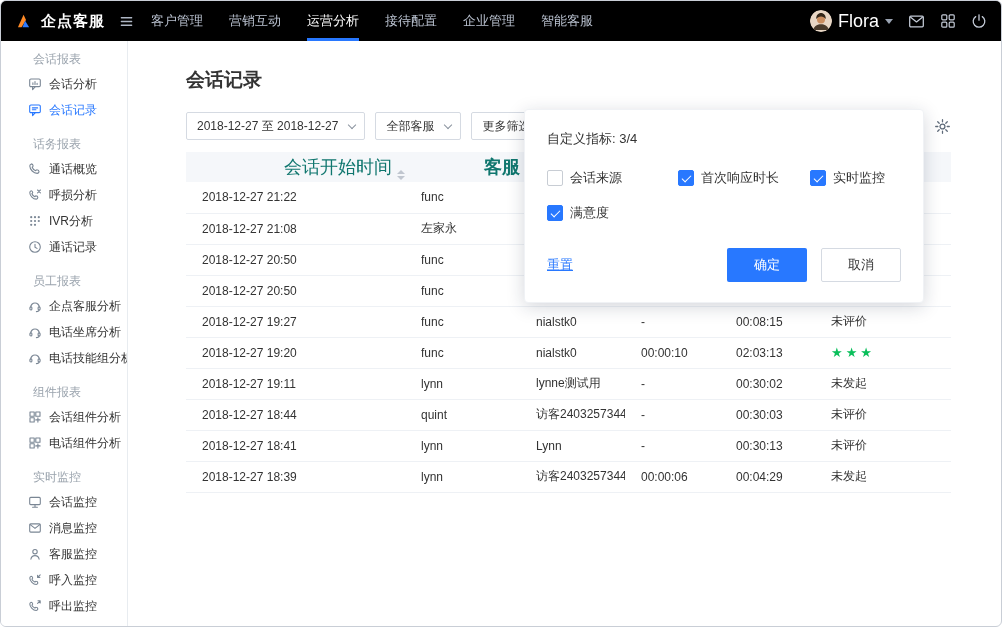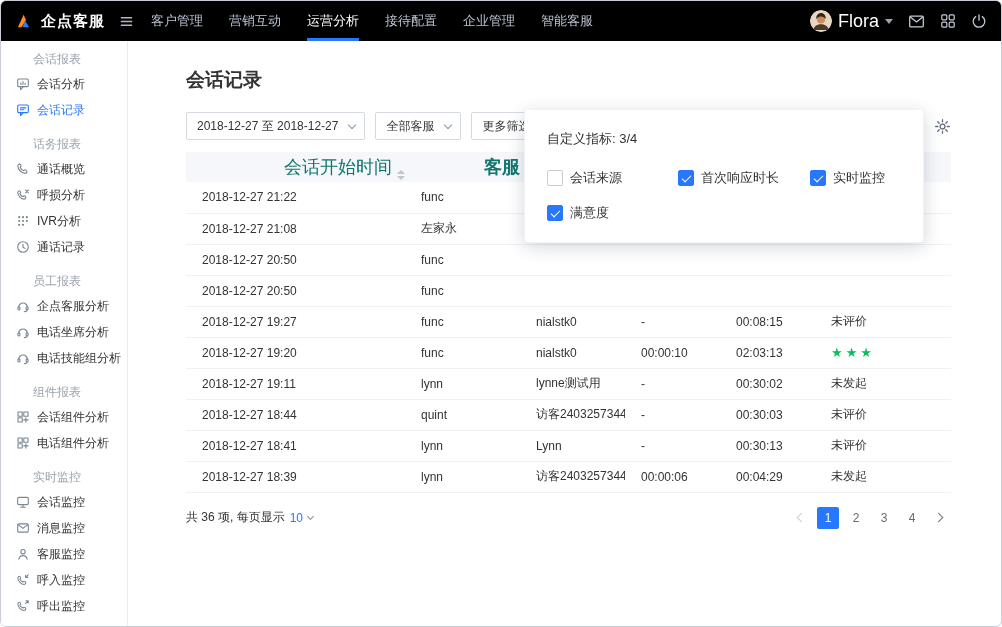--- a/index.html
+++ b/index.html
@@ -21,21 +21,21 @@
   .nav-right { margin-left:auto; display:flex; align-items:center; gap:15px; }
   .user { display:flex; align-items:center; gap:6px; color:#fff; font-size:18px; cursor:pointer; }
   .avatar { width:22px; height:22px; border-radius:50%; overflow:hidden; display:block; }
   .caret-down { width:0; height:0; border-left:4px solid transparent; border-right:4px solid transparent; border-top:5px solid #9aa3b2; }
   .nav-icon { display:flex; color:#c3cad6; cursor:pointer; }
   
   .page-body { display:flex; height:585px; }
   .sidebar { width:127px; flex-shrink:0; border-right:1px solid #e8ecf0; padding-top:9px; overflow:hidden; background:#fff; }
   .side-section-title { font-size:12px; color:#9aa3ad; padding-left:32px; height:18px; line-height:18px; margin:12px 0 3px; }
   .sidebar .side-section-title:first-child { margin-top:0; }
-  .side-item { height:26px; display:flex; align-items:center; padding-left:15px; gap:7px; font-size:12px; color:#333; cursor:pointer; white-space:nowrap; }
+  .side-item { height:26px; display:flex; align-items:center; padding-left:27px; gap:7px; font-size:12px; color:#333; cursor:pointer; white-space:nowrap; }
   .side-item.active { color:#2878ff; }
   .side-icon { display:flex; color:#7a8694; flex-shrink:0; }
   .side-item.active .side-icon { color:#2878ff; }
   .main { flex:1; padding:0 52px 0 58px; }
   
   .page-title { font-size:19px; font-weight:bold; color:#333; margin-top:26px; }
   .filters { display:flex; align-items:center; gap:10px; margin-top:19px; }
   .select { height:28px; display:inline-flex; align-items:center; border:1px solid #d5dae2; border-radius:2px; padding:0 26px 0 10px; font-size:12px; color:#333; position:relative; cursor:pointer; background:#fff; white-space:nowrap; }
   .chev { width:6px; height:6px; border-right:1px solid #8a939e; border-bottom:1px solid #8a939e; transform:rotate(45deg); }
   .select .chev { position:absolute; right:9px; top:9px; }
@@ -420,41 +420,20 @@
             <td>2018-12-27 18:39</td>
             <td>lynn</td>
             <td>访客2403257344</td>
             <td>00:00:06</td>
             <td>00:04:29</td>
             <td>未发起</td>
           </tr>
         </tbody>
     </table>
 
-    <div class="pagination">
-      <span>共 36 项, 每页显示</span>
-      <span class="page-size">
-        <span>10</span>
-        <i class="chev"></i>
-      </span>
-      <div class="pager">
-        <span class="arrow">
-            <i class="chev-left"></i>
-          </span>
-        <span id="pager-pages" style="display:flex;gap:6px;">
-            <span class="page-btn active">1</span>
-            <span class="page-btn">2</span>
-            <span class="page-btn">3</span>
-            <span class="page-btn">4</span>
-          </span>
-        <span class="arrow">
-            <i class="chev-right"></i>
-          </span>
-      </div>
-    </div>
   </main>
 </div>
 
 <div class="popup">
   <div class="popup-title">
     <span>自定义指标:</span>
     <span>3/4</span>
   </div>
   <div class="popup-grid" id="popup-grid">
       <label class="popup-option">
@@ -467,13 +446,20 @@
       </label>
       <label class="popup-option">
         <span class="checkbox checked"></span>
         <span>实时监控</span>
       </label>
       <label class="popup-option">
         <span class="checkbox checked"></span>
         <span>满意度</span>
       </label>
     </div>
+  <div class="popup-footer">
+    <a class="reset-link">重置</a>
+    <div class="footer-btns">
+      <button class="btn btn-primary">确定</button>
+      <button class="btn btn-default">取消</button>
+    </div>
+  </div>
 </div>
 
 </body></html>

